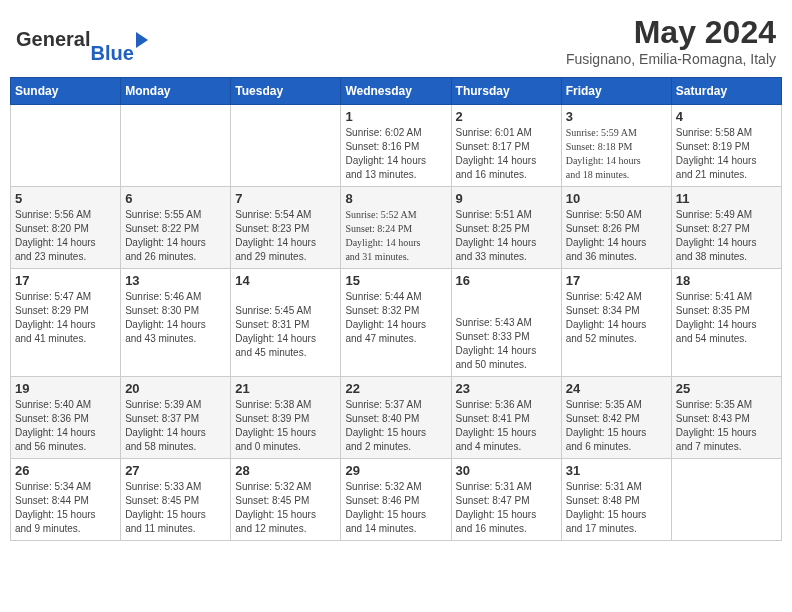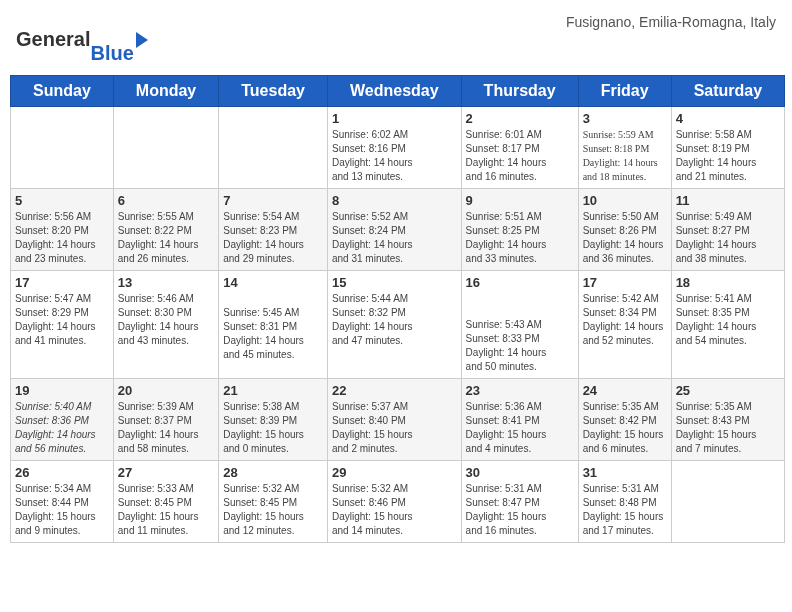--- a/index.html
+++ b/index.html
@@ -51,23 +51,23 @@
       color: #555;
     }
     .calendar {
       width: 100%;
       border-collapse: collapse;
       font-size: 11px;
     }
     .calendar th {
       background: #2060c0;
       color: #fff;
-      padding: 6px 22px;
+      padding: 6px 4px;
       text-align: left;
-      font-size: 16px;
+      font-size: 12px;
       border: 1px solid #1a4fa0;
     }
     .calendar td {
       border: 1px solid #ccc;
       vertical-align: top;
       padding: 4px;
       width: calc(100% / 7);
       min-height: 80px;
       background: #fff;
     }
@@ -94,20 +94,21 @@
 
 <div class="header">
   <div class="logo">
     <div class="logo-text">
       <span class="logo-general">General</span>
       <span class="logo-blue">Blue</span>
       <div class="logo-arrow"></div>
     </div>
   </div>
   <div class="title-area">
+    <div class="month-title">May 2024</div>
     <div class="location">Fusignano, Emilia-Romagna, Italy</div>
   </div>
 </div>
 
 <table class="calendar">
   <thead>
     <tr>
     <th>Sunday</th>
         <th>Monday</th>
         <th>Tuesday</th>
@@ -168,21 +169,21 @@
         </td>
         <td>
           <div class="day-number">7</div>
           <div class="day-info" style="white-space: pre-line;">Sunrise: 5:54 AM
 Sunset: 8:23 PM
 Daylight: 14 hours
 and 29 minutes.</div>
         </td>
         <td>
           <div class="day-number">8</div>
-          <div class="day-info" style="white-space: pre-line;">Sunrise: 5:52 AM
+          <div class="day-info" style="white-space: pre-line; font-family: Liberation Serif, serif;">Sunrise: 5:52 AM
 Sunset: 8:24 PM
 Daylight: 14 hours
 and 31 minutes.</div>
         </td>
         <td>
           <div class="day-number">9</div>
           <div class="day-info" style="white-space: pre-line;">Sunrise: 5:51 AM
 Sunset: 8:25 PM
 Daylight: 14 hours
 and 33 minutes.</div>
@@ -249,21 +250,21 @@
           <div class="day-number">18</div>
           <div class="day-info" style="white-space: pre-line;">Sunrise: 5:41 AM
 Sunset: 8:35 PM
 Daylight: 14 hours
 and 54 minutes.</div>
         </td>
       </tr>
       <tr>
         <td>
           <div class="day-number">19</div>
-          <div class="day-info" style="white-space: pre-line; font-style: italic;">Sunrise: 5:40 AM
+          <div class="day-info" style="white-space: pre-line;">Sunrise: 5:40 AM
 Sunset: 8:36 PM
 Daylight: 14 hours
 and 56 minutes.</div>
         </td>
         <td>
           <div class="day-number">20</div>
           <div class="day-info" style="white-space: pre-line;">Sunrise: 5:39 AM
 Sunset: 8:37 PM
 Daylight: 14 hours
 and 58 minutes.</div>

